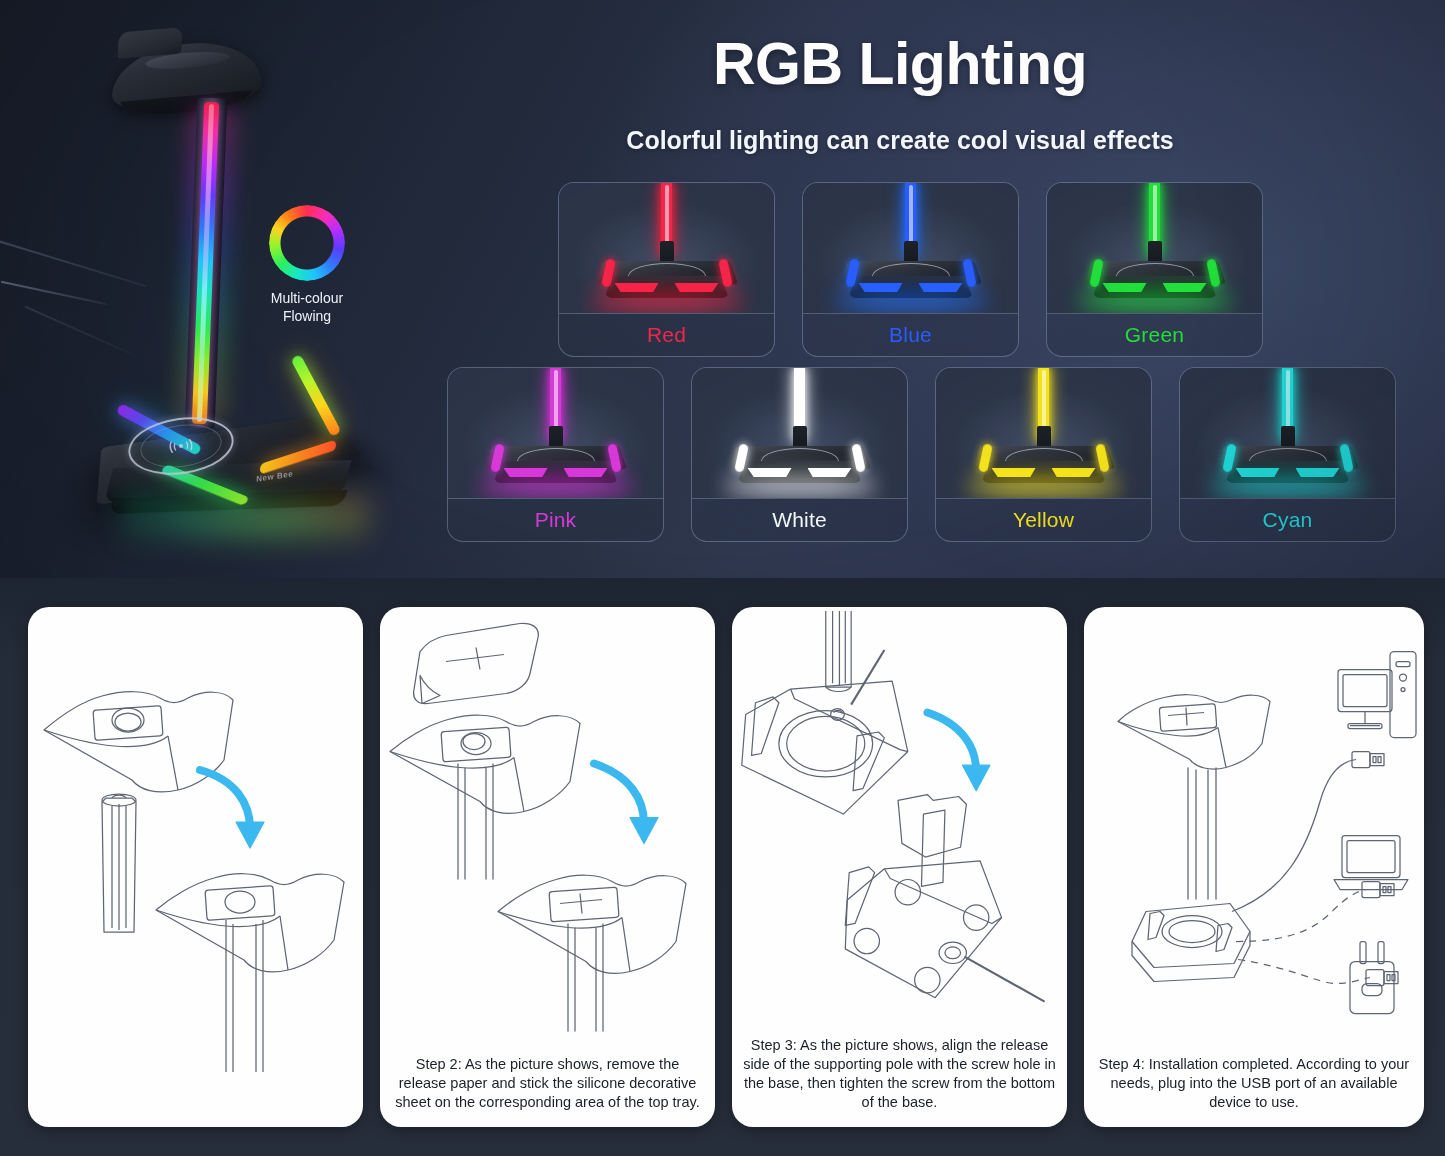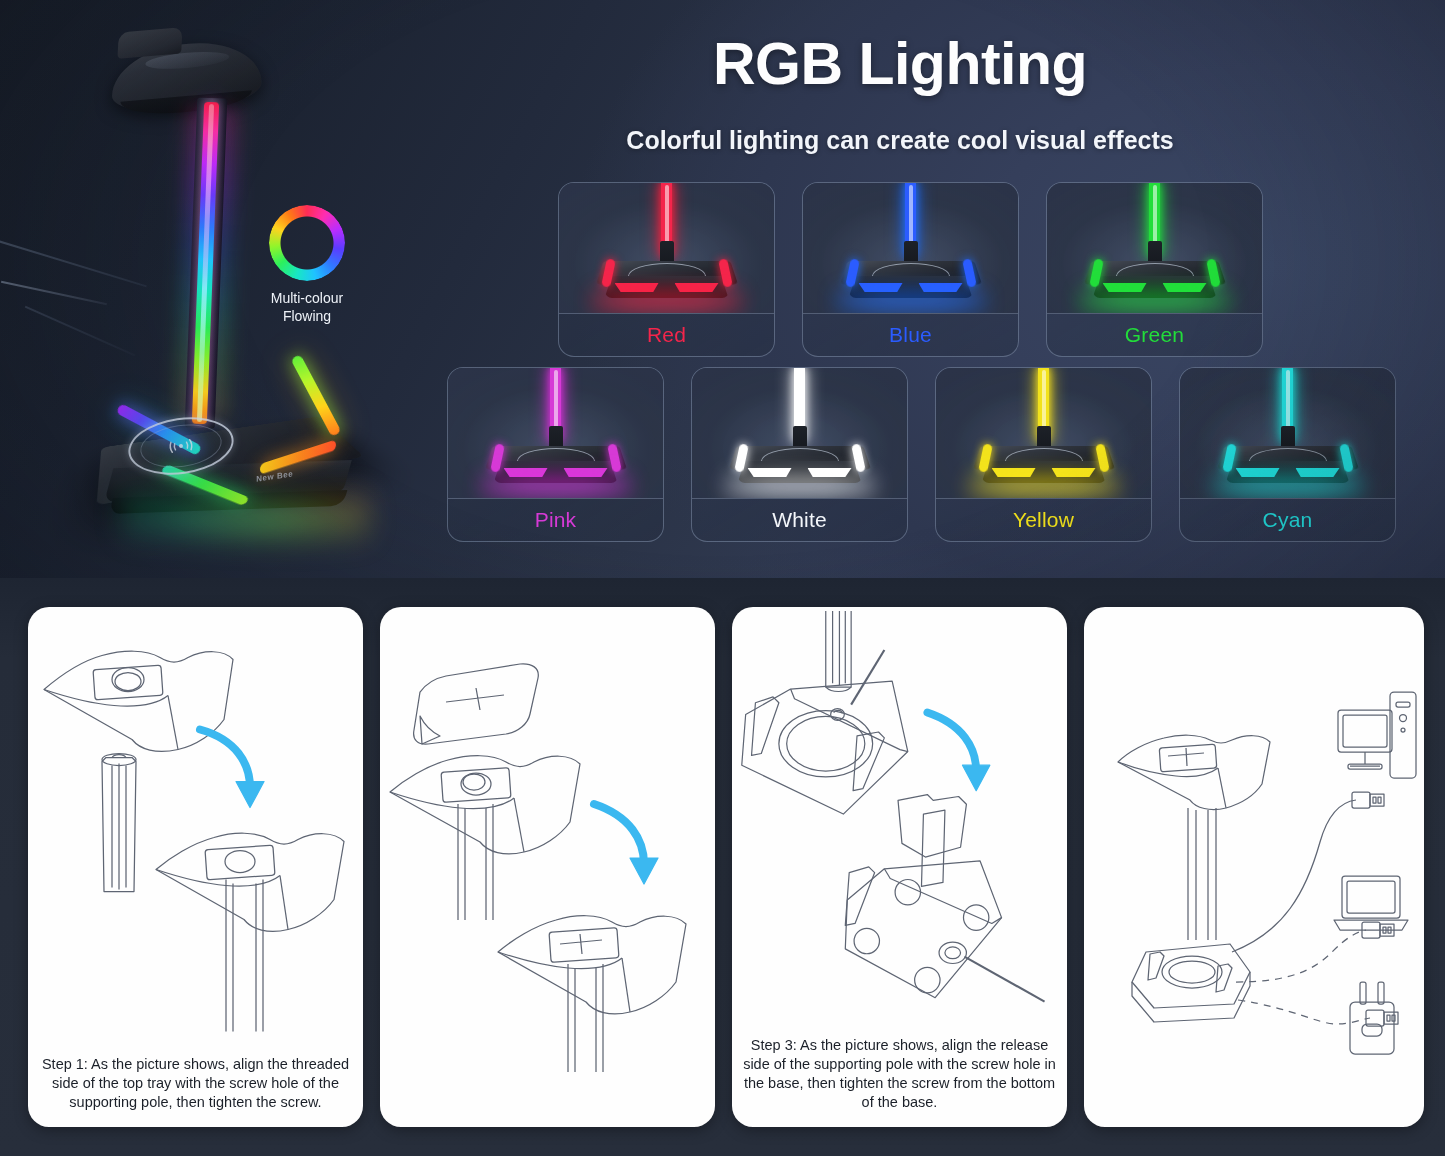--- a/index.html
+++ b/index.html
@@ -561,21 +561,20 @@
             <path d="M208 170 L222 196 L236 170 Z" fill="#3bb8f0" stroke="#3bb8f0"></path>
 
             <path d="M128 258 C142 246 164 232 186 226 C206 220 228 220 242 228 C252 234 260 234 270 228 C286 220 306 220 316 230 L306 288 C296 302 278 314 260 318 C240 323 224 318 216 308 L128 258 Z"></path>
             <path d="M128 258 C146 264 174 272 198 274 C224 276 242 272 252 264"></path>
             <path d="M252 264 L260 318"></path>
             <rect x="178" y="236" width="68" height="30" rx="3" transform="rotate(-4 212 251)"></rect>
             <ellipse cx="212" cy="250" rx="15" ry="11"></ellipse>
             <path d="M198 268 L198 420 M205 272 L205 420 M228 272 L228 420 M235 268 L235 420"></path>
           </svg>
         </div>
-        <div class="step-text">Step 1: As the picture shows, align the threaded side of the top tray with the screw hole of the supporting pole, then tighten the screw.</div>
       </div>
 
       <div class="step-card">
         <div class="step-art">
           <svg viewBox="0 0 335 430" fill="none" stroke="#5e6573" stroke-width="1.25" stroke-linejoin="round">
 
             <path d="M40 40 C46 32 56 26 66 24 L140 12 C152 11 160 16 158 26 L150 62 C148 72 138 80 126 82 L48 92 C38 93 32 88 34 78 Z"></path>
             <path d="M66 50 L124 43 M96 36 L100 58"></path>
             <path d="M40 64 C44 72 52 80 60 84 L42 92 Z"></path>
 
@@ -591,20 +590,21 @@
             <path d="M250 206 L264 232 L278 206 Z" fill="#3bb8f0" stroke="#3bb8f0"></path>
 
             <path d="M118 300 C132 288 154 274 176 268 C196 262 218 262 232 270 C242 276 250 276 260 270 C276 262 296 262 306 272 L296 330 C286 344 268 356 250 360 C230 365 214 360 206 350 L118 300 Z"></path>
             <path d="M118 300 C136 306 164 314 188 316 C214 318 232 314 242 306"></path>
             <path d="M242 306 L250 360"></path>
             <rect x="170" y="278" width="68" height="30" rx="3" transform="rotate(-4 204 293)"></rect>
             <path d="M180 292 L222 288 M200 282 L202 302"></path>
             <path d="M188 312 L188 420 M195 316 L195 420 M216 316 L216 420 M223 312 L223 420"></path>
           </svg>
         </div>
+        <div class="step-text">Step 2: As the picture shows, remove the release paper and stick the silicone decorative sheet on the corresponding area of the top tray.</div>
       </div>
 
       <div class="step-card">
         <div class="step-art">
           <svg viewBox="0 0 335 430" fill="none" stroke="#5e6573" stroke-width="1.25" stroke-linejoin="round">
 
             <path d="M92 4 L92 82 L118 82 L118 4"></path>
             <path d="M99 4 L99 78 M106 4 L106 80 M112 4 L112 78"></path>
             <path d="M92 82 c6 6 20 6 26 0"></path>
 
@@ -702,17 +702,18 @@
             </g>
 
             <g>
               <rect x="266" y="350" width="44" height="52" rx="5"></rect>
               <rect x="276" y="330" width="6" height="22" rx="2"></rect>
               <rect x="294" y="330" width="6" height="22" rx="2"></rect>
               <rect x="278" y="372" width="20" height="12" rx="5"></rect>
             </g>
           </svg>
         </div>
+        <div class="step-text">Step 4: Installation completed. According to your needs, plug into the USB port of an available device to use.</div>
       </div>
 
     </div>
   </section>
 </div>
 
 </body></html>

